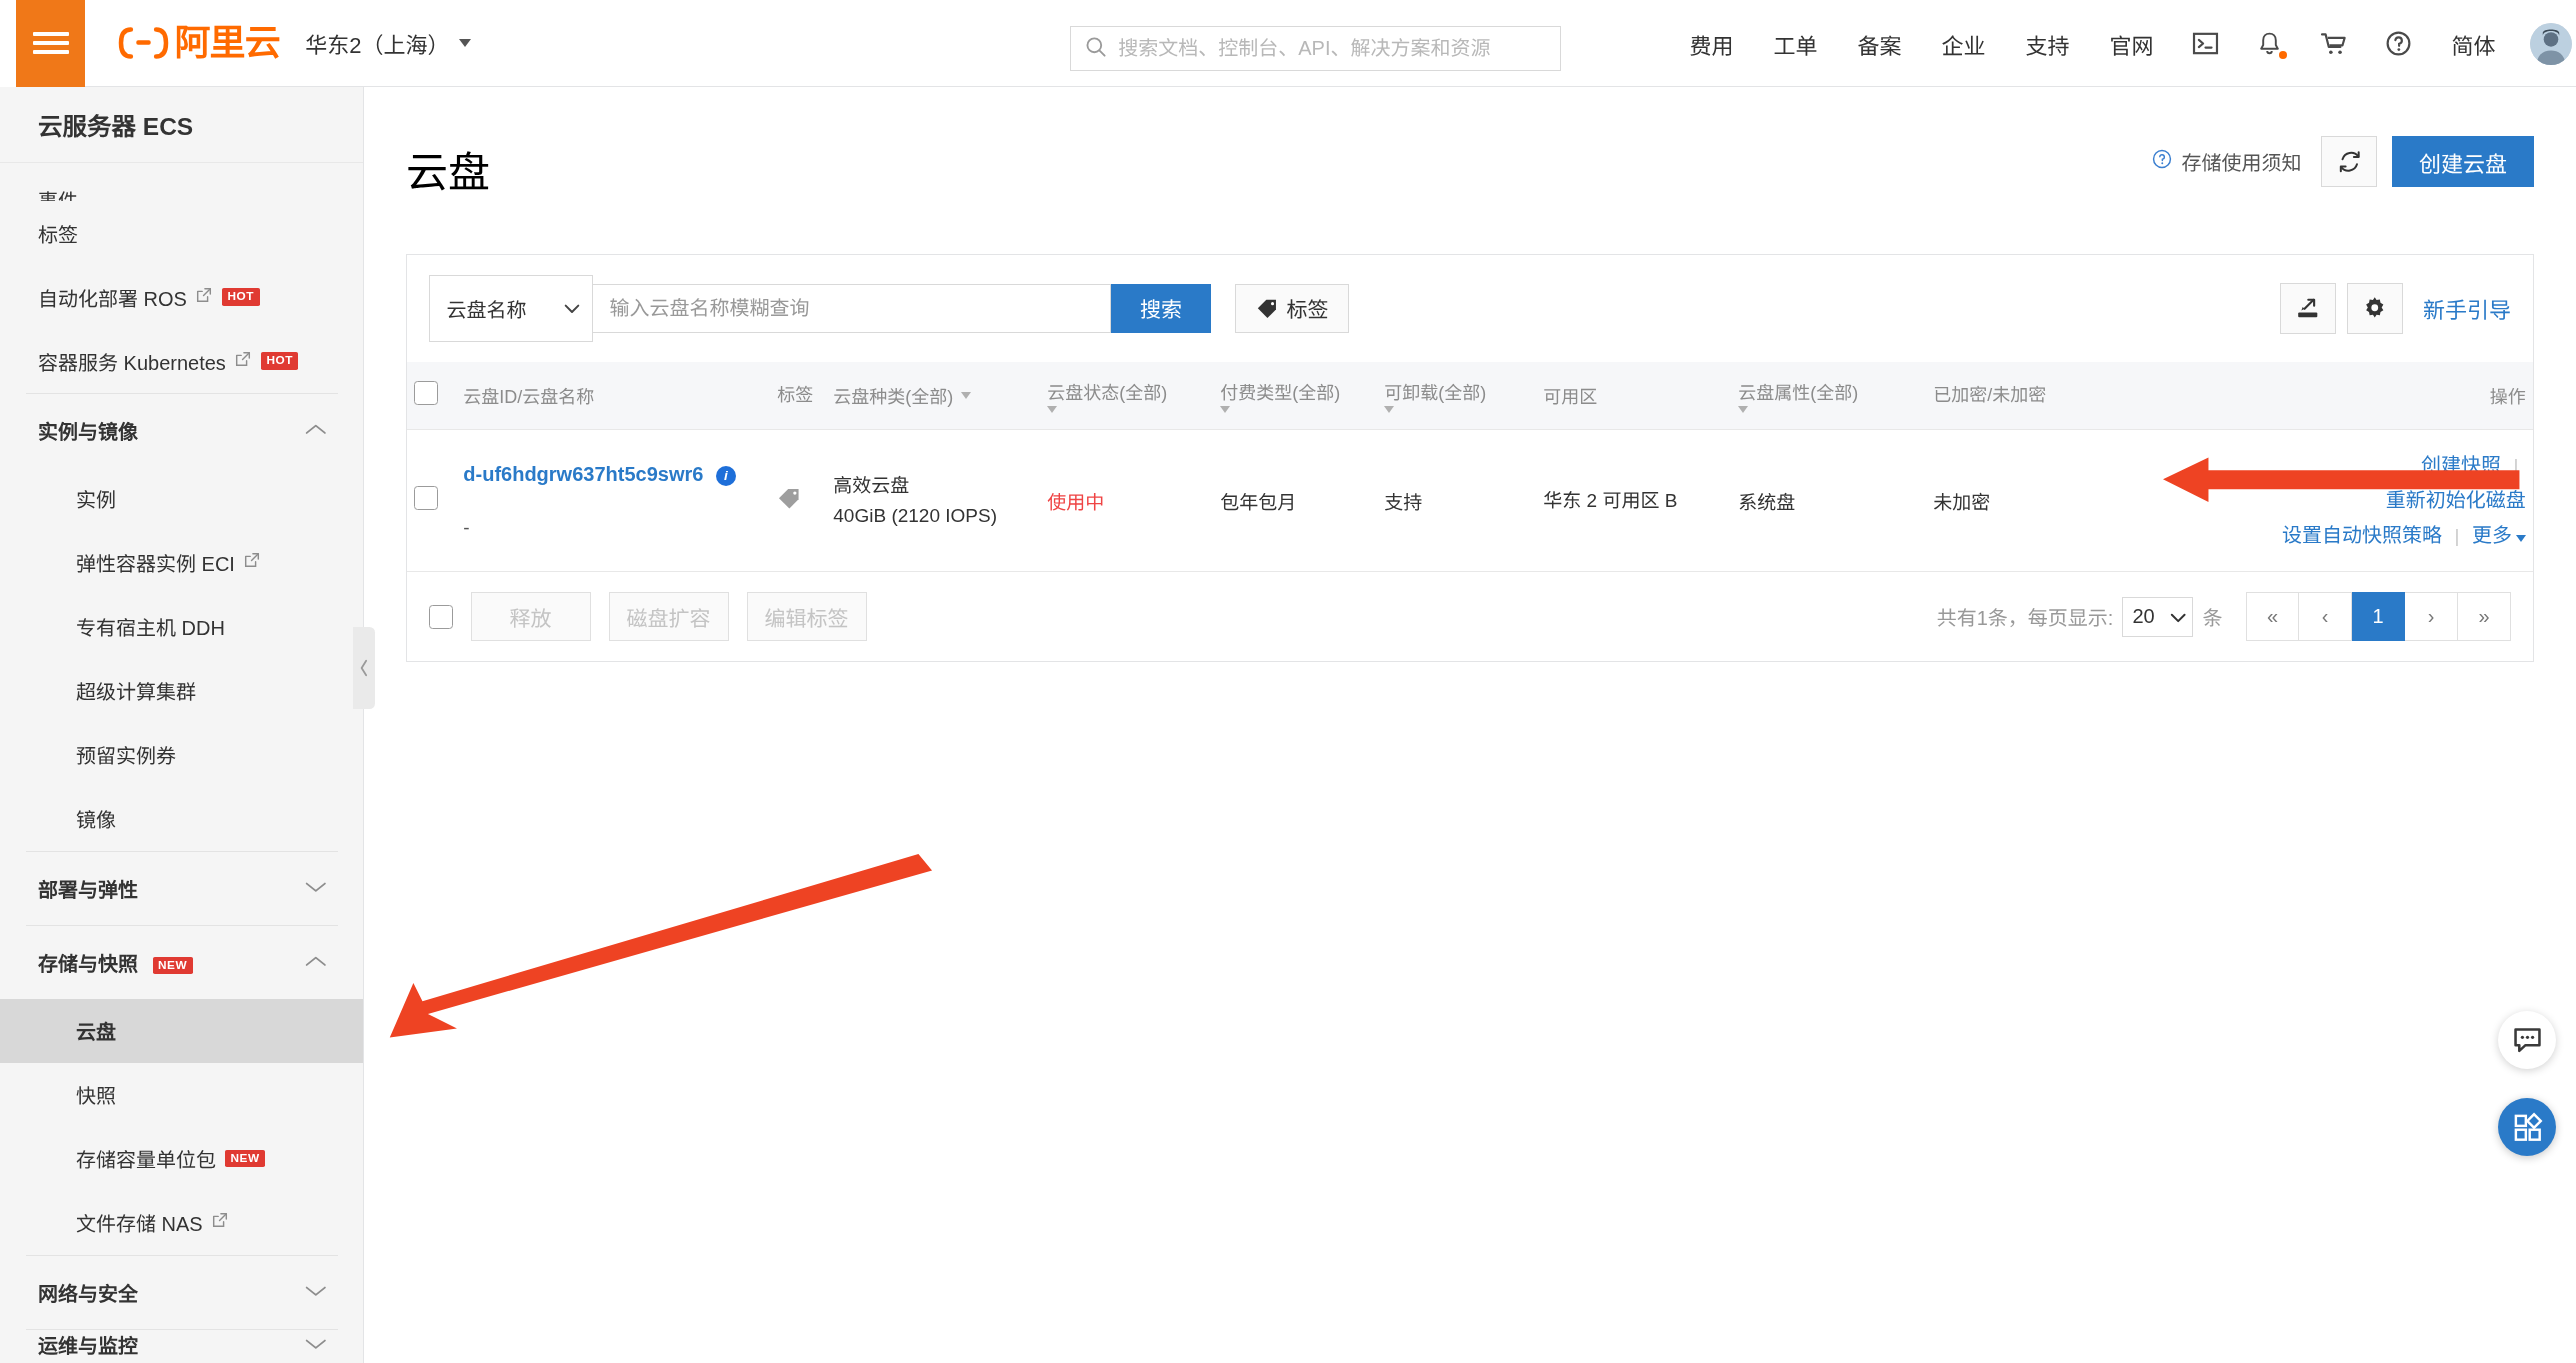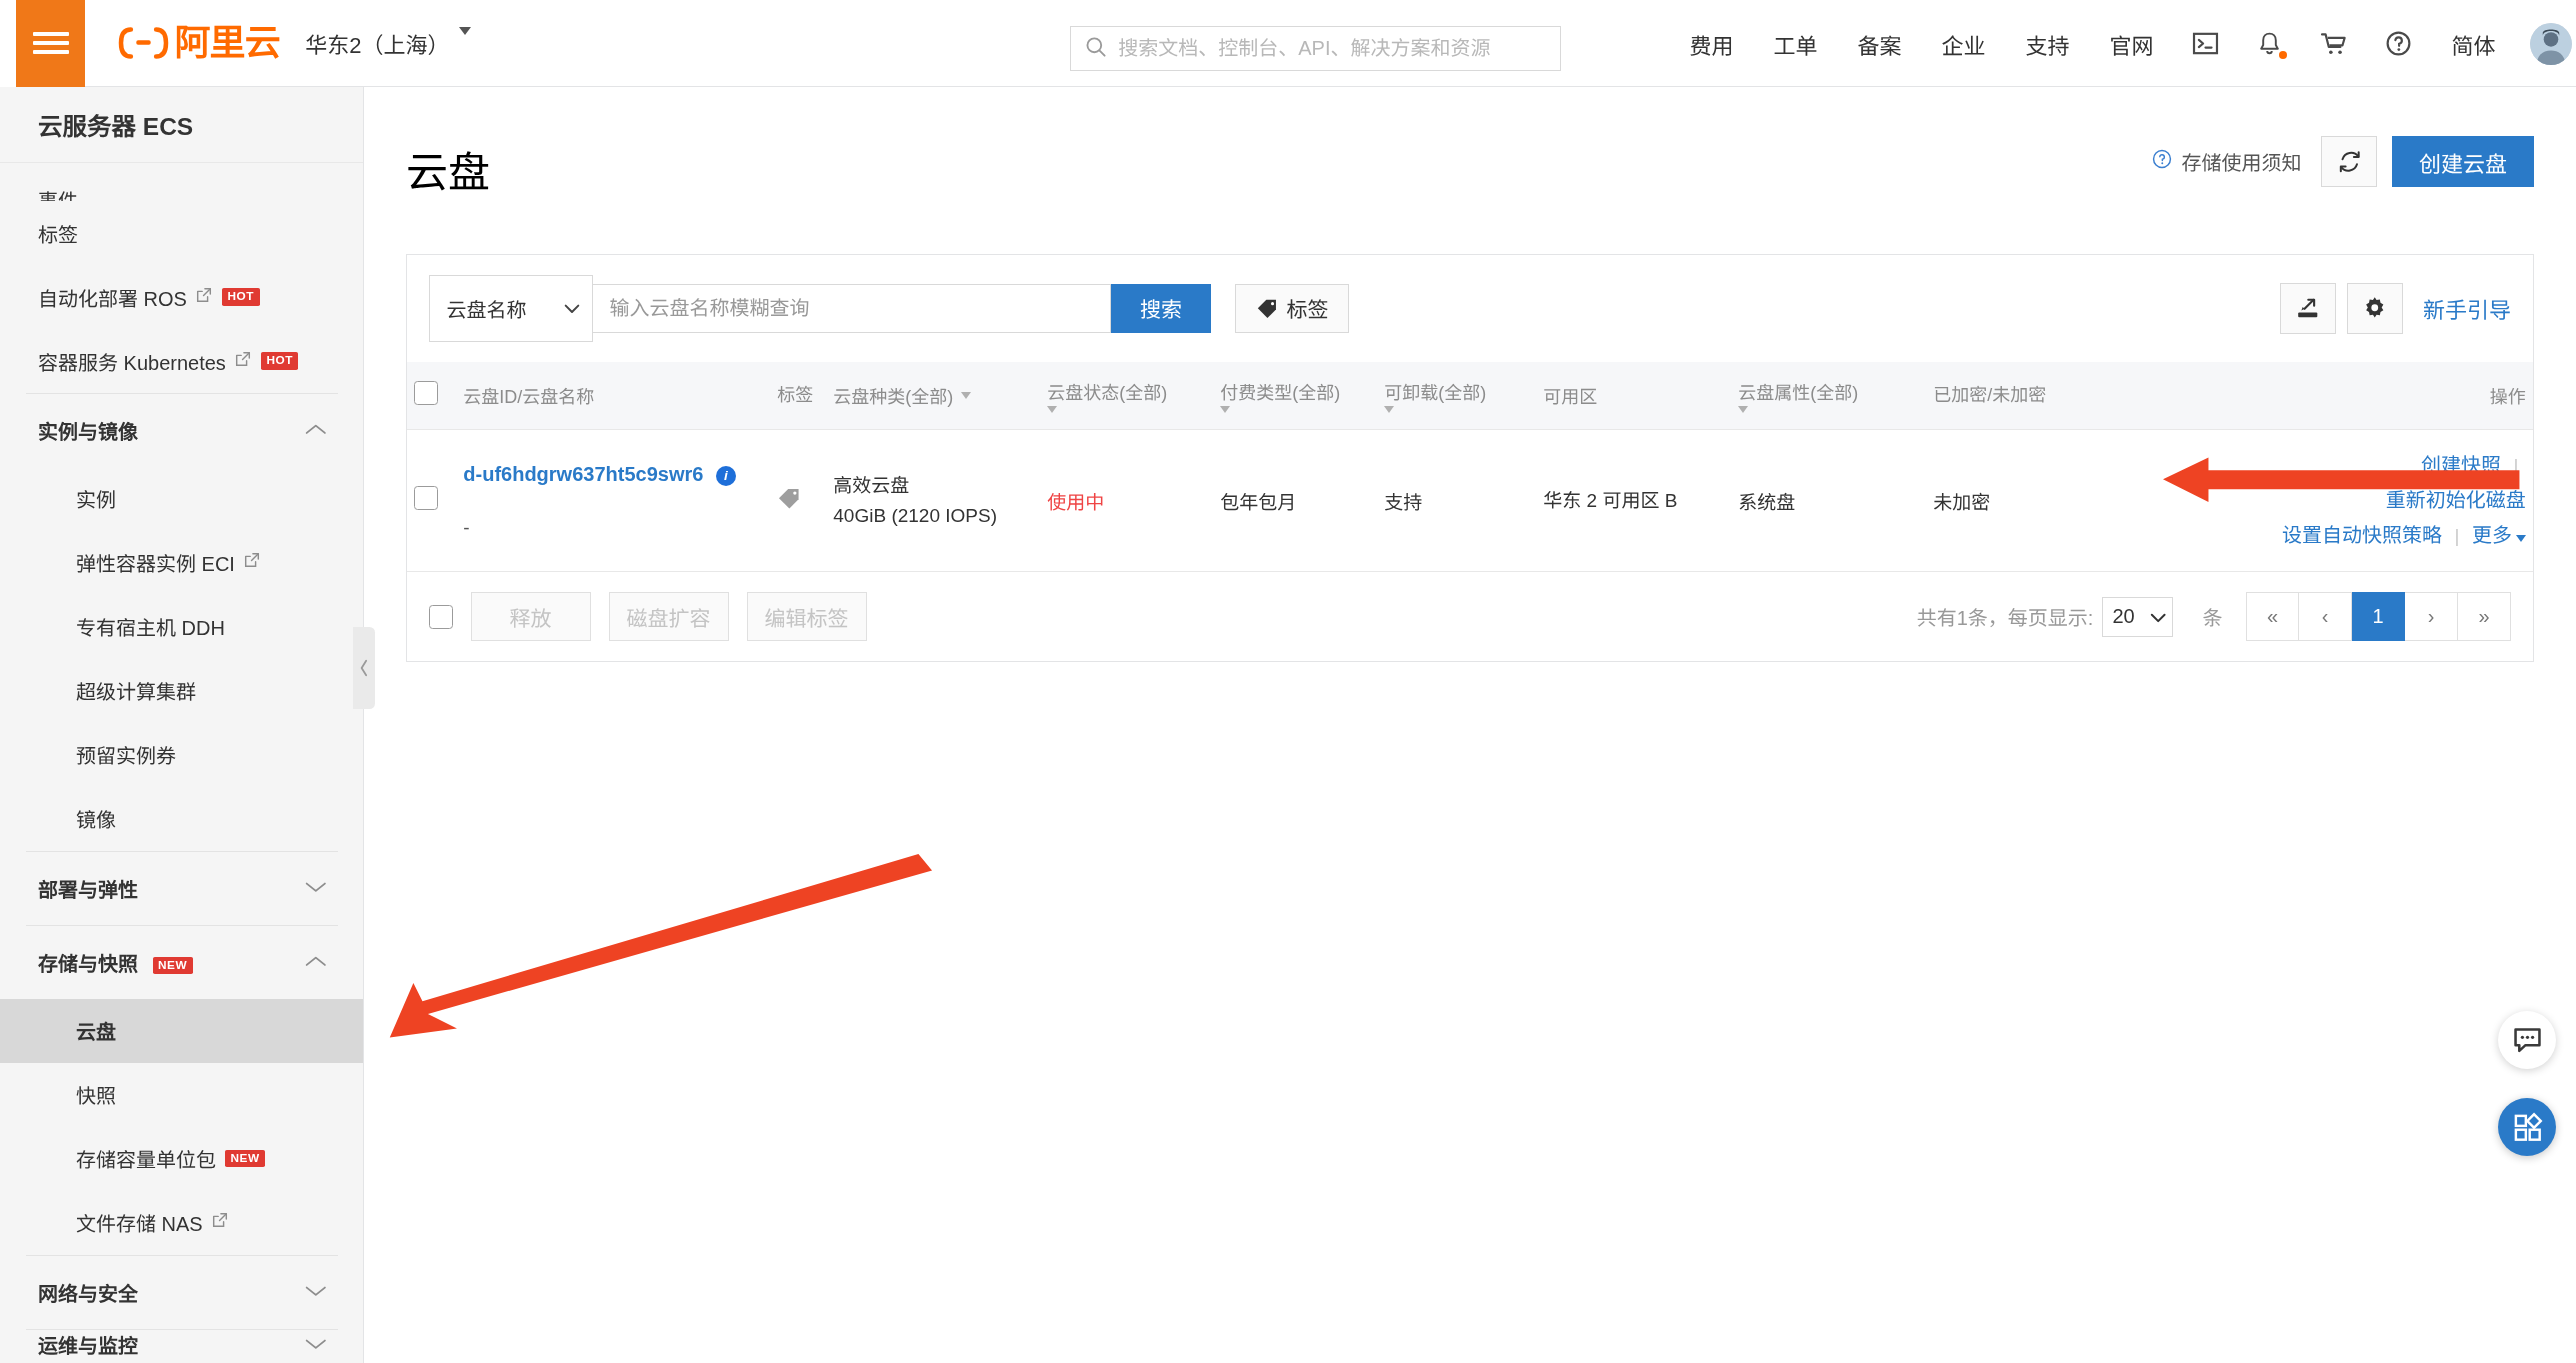--- a/index.html
+++ b/index.html
@@ -33,21 +33,21 @@
     display: flex; align-items: center;
     margin-left: 33px; flex: none;
   }
   .brand-logo {
     font-size: 36px; font-weight: bold; color: #ff6a00;
     letter-spacing: -0.9px; line-height: 1;
     white-space: nowrap;
   }
   .region-select {
     margin-left: 25.5px; font-size: 22px; color: #333;
-    display: flex; white-space: nowrap;
+    display: flex; align-items: center; white-space: nowrap;
     cursor: pointer;
   }
   .caret-down {
     display: inline-block; width: 0; height: 0;
     border-left: 6.4px solid transparent;
     border-right: 6.4px solid transparent;
     border-top: 8.2px solid #555;
     margin-left: 9px;
   }
   .search-wrap {
@@ -247,21 +247,21 @@
   }
   .footer-left { display: flex; align-items: center; gap: 18px; }
   .btn-disabled {
     height: 49px; min-width: 120px; border: 0.9px solid #e0e0e0;
     background: #fafafa; color: #c4c4c4; font-size: 21px;
     display: flex; align-items: center; justify-content: center;
     cursor: not-allowed;
     font-family: "Liberation Sans", "DejaVu Sans", sans-serif;
   }
   .footer-right { display: flex; align-items: center; }
-  .total-txt { font-size: 20px; color: #999; white-space: nowrap; margin-left: 20px; }
+  .total-txt { font-size: 20px; color: #999; white-space: nowrap; }
   .pagesize-sel {
     width: 71px; height: 40px; border: 0.9px solid #d9d9d9;
     background: #fff; font-size: 20px; color: #333;
     display: flex; align-items: center; justify-content: space-between;
     padding: 0 6.4px 0 9px; margin: 0 9px; cursor: pointer;
   }
   .pager { display: flex; margin-left: 23.6px; }
   .pg {
     width: 53px; height: 49px; border: 0.9px solid #e0e0e0;
     border-left: none; background: #fff; color: #777; font-size: 20px;

